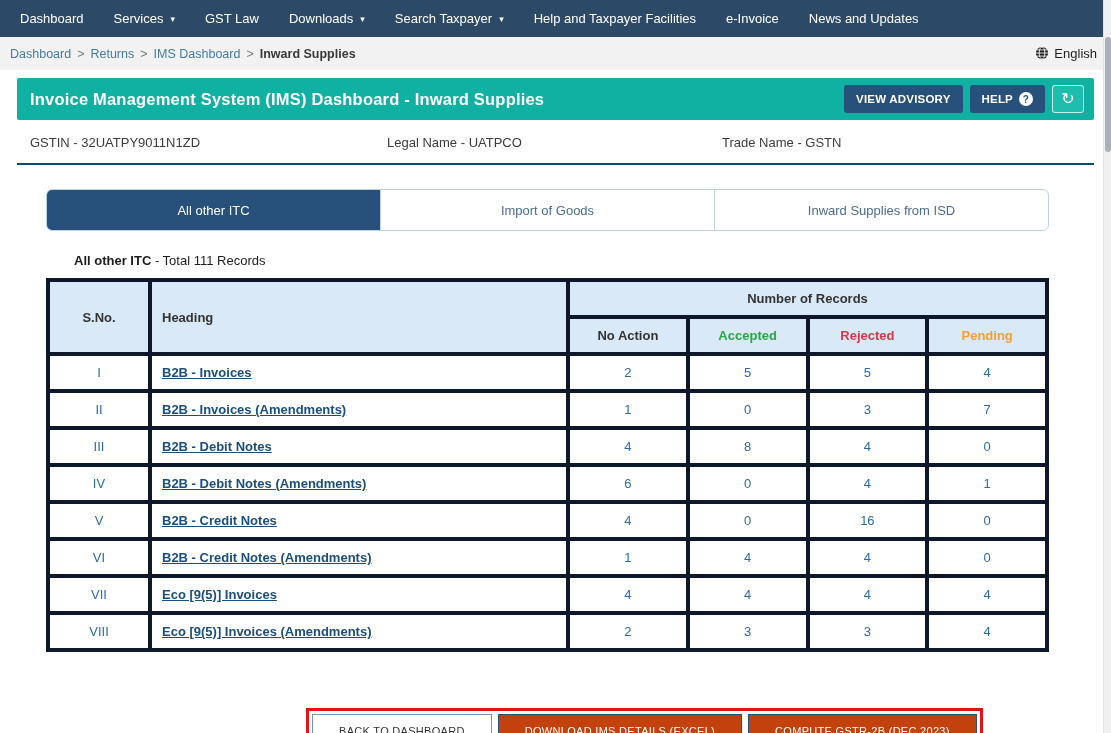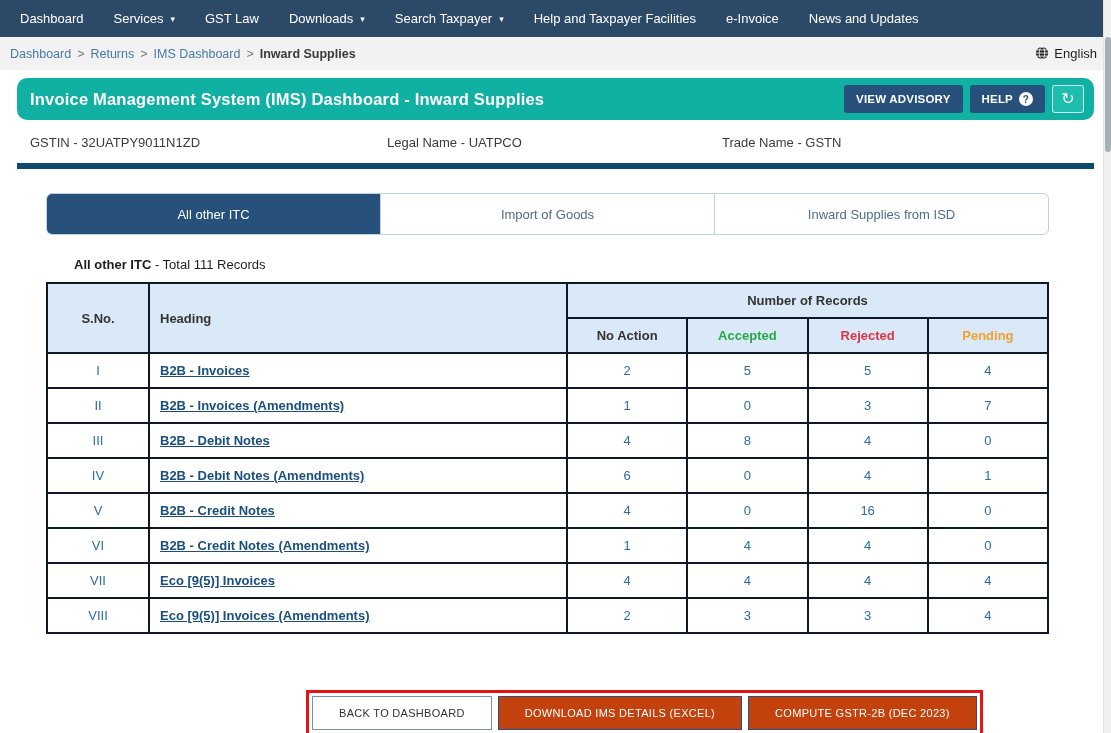--- a/index.html
+++ b/index.html
@@ -13,45 +13,45 @@
 
   
   .breadcrumb-bar{height:33px;background:#f2f2f2;display:flex;align-items:center;justify-content:space-between;padding:0 14px 0 10px;font-size:12.5px}
   .crumbs{display:flex;align-items:center}
   .crumb-link{color:#4679a8;cursor:pointer}
   .crumb-sep{color:#777;margin:0 6px}
   .crumb-current{color:#3a3a3a;font-weight:bold}
   .lang{display:flex;align-items:flex-start;gap:5px;color:#1e1e1e;font-size:13px;cursor:pointer}
 
   
-  .teal-header{margin:8px 17px 0;height:42px;background:#10b0a2;display:flex;align-items:center;justify-content:space-between;padding:0 10px 0 13px;border-radius:10px}
+  .teal-header{margin:8px 17px 0;height:42px;background:#10b0a2;display:flex;align-items:center;justify-content:space-between;padding:0 10px 0 13px;border-radius:2px}
   .page-title{color:#fff;font-size:16.5px;font-weight:bold;letter-spacing:.2px}
   .header-actions{display:flex;align-items:center;gap:7px}
   .hbtn{background:#27507b;color:#fff;border:none;font-size:11.5px;font-weight:bold;height:28px;padding:0 12px;border-radius:3px;cursor:pointer;display:flex;align-items:center;gap:6px;font-family:inherit;letter-spacing:.2px}
   .help-badge{width:14px;height:14px;border-radius:50%;background:#fff;color:#27507b;font-size:10px;font-weight:bold;display:flex;align-items:center;justify-content:center}
   .refresh-btn{width:32px;height:28px;background:#1fbdae;border:1px solid rgba(255,255,255,.75);border-radius:3px;color:#fff;font-size:16px;cursor:pointer;display:flex;align-items:center;justify-content:center;line-height:1}
 
   
-  .taxpayer-row{margin:0 17px;display:flex;padding:15px 13px 13px;font-size:13px;color:#3c3c3c;border-bottom:6px solid #0c4a6e}
+  .taxpayer-row{margin:0 17px;display:flex;padding:15px 13px 13px;font-size:13px;color:#3c3c3c;border-bottom:2px solid #0c4a6e}
   .tp-gstin{width:357px}
   .tp-legal{width:335px}
 
   
   .tabs{margin:24px 0 0 46px;width:1003px;height:42px;display:flex;border:1px solid #bdd2e5;border-radius:6px;background:#fff}
   .tab{flex:1;display:flex;align-items:center;justify-content:center;font-size:13px;color:#4d6d8c;cursor:pointer;border-right:1px solid #bdd2e5}
   .tab:last-child{border-right:none}
   .tab:first-child{border-radius:5px 0 0 5px}
   .tab.active{background:#27507b;color:#fff}
 
   
   .section-title{margin:22px 0 10px 74px;font-size:13px;color:#1d1d1d}
 
   
   .records-table{margin-left:46px;border-collapse:collapse;table-layout:fixed;width:1003px;font-size:13px}
-  .records-table th,.records-table td{border:2px solid #0f172a}
+  .records-table th,.records-table td{border:4px solid #0f172a}
   .records-table thead th{background:#d9e9f7;font-weight:bold;color:#333;padding:9px 6px;text-align:center}
   .th-sno{width:102px}
   .th-heading{width:418px;text-align:left !important;padding-left:10px !important}
   .subcol{width:125px}
   .records-table tbody td{padding:9px 6px;text-align:center;background:#fff}
   .sno{color:#2b6ca8;cursor:pointer}
   .headcell{text-align:left !important;padding-left:10px !important}
   .rowlink{color:#1a4e7e;font-weight:bold;text-decoration:underline;cursor:pointer}
   .num{color:#2b6ca8;cursor:pointer}
 

